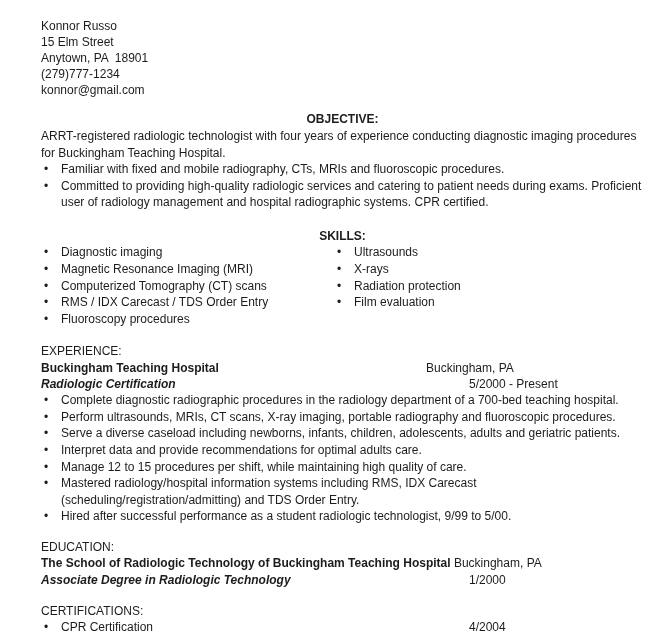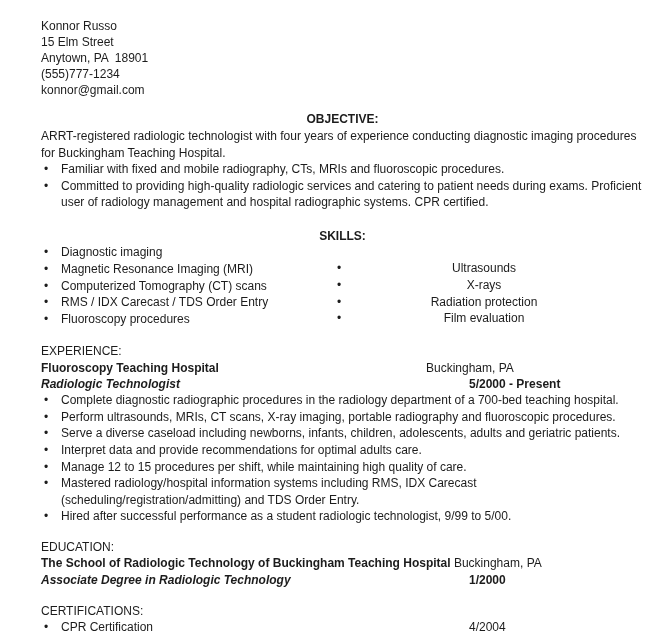--- a/index.html
+++ b/index.html
@@ -23,46 +23,46 @@
 
   ul.blist { list-style: none; margin: 0; padding: 0; max-width: 612px; }
   ul.blist li { position: relative; padding-left: 20px; line-height: 16.6px; }
   ul.blist li::before { content: "\2022"; position: absolute; left: 3px; top: 0; }
 
   .sec-objective { margin-top: 13px; }
 
   .sec-skills { margin-top: 17px; }
   .skills-cols { position: relative; }
   .skills-col-left { width: 293px; }
-  .skills-col-right { position: absolute; left: 293px; top: 16px; width: 280px; text-align: center; }
+  .skills-col-right { position: absolute; left: 293px; top: 0; width: 280px; }
   .skills-col-right li { padding-left: 22px; }
   .skills-col-right li::before { left: 0; }
 
   .sec-experience { margin-top: 16px; }
   .xrow { position: relative; line-height: 16.2px; }
   .xrow .right-loc  { position: absolute; left: 385px; top: 0; font-weight: normal; font-style: normal; }
-  .xrow .right-date { position: absolute; left: 428px; top: 0; font-weight: bold; font-style: normal; }
+  .xrow .right-date { position: absolute; left: 428px; top: 0; font-weight: normal; font-style: normal; }
 
   .sec-education { margin-top: 14px; }
   .edu-school-line { line-height: 16.2px; }
 
   .sec-certifications { margin-top: 15px; }
   .cert-li { position: relative; }
   .cert-li .right-date { position: absolute; left: 428px; top: 0; }
 </style>
 </head>
 <body>
 
 <div class="page">
 
   <div class="contact">
     <div class="line">Konnor Russo</div>
     <div class="line">15 Elm Street</div>
     <div class="line">Anytown, PA  18901</div>
-    <div class="line">(555)777-1234</div>
+    <div class="line">(279)777-1234</div>
     <div class="line">konnor@gmail.com</div>
   </div>
 
   <div class="sec-objective">
     <div class="heading bold">OBJECTIVE:</div>
     <p class="para">ARRT-registered radiologic technologist with four years of experience conducting diagnostic imaging procedures for Buckingham Teaching Hospital.</p>
     <ul class="blist">
       <li>Familiar with fixed and mobile radiography, CTs, MRIs and fluoroscopic procedures.</li>
       <li>Committed to providing high-quality radiologic services and catering to patient needs during exams. Proficient user of radiology management and hospital radiographic systems. CPR certified.</li>
     </ul>
@@ -83,25 +83,25 @@
         <li>X-rays</li>
         <li>Radiation protection</li>
         <li>Film evaluation</li>
       </ul>
     </div>
   </div>
 
   <div class="sec-experience">
     <div class="heading">EXPERIENCE:</div>
     <div class="xrow">
-      <span class="bold">Fluoroscopy Teaching Hospital</span>
+      <span class="bold">Buckingham Teaching Hospital</span>
       <span class="right-loc">Buckingham, PA</span>
     </div>
     <div class="xrow">
-      <span class="bolditalic">Radiologic Technologist</span>
+      <span class="bolditalic">Radiologic Certification</span>
       <span class="right-date">5/2000 - Present</span>
     </div>
     <ul class="blist">
       <li>Complete diagnostic radiographic procedures in the radiology department of a 700-bed teaching hospital.</li>
       <li>Perform ultrasounds, MRIs, CT scans, X-ray imaging, portable radiography and fluoroscopic procedures.</li>
       <li>Serve a diverse caseload including newborns, infants, children, adolescents, adults and geriatric patients.</li>
       <li>Interpret data and provide recommendations for optimal adults care.</li>
       <li>Manage 12 to 15 procedures per shift, while maintaining high quality of care.</li>
       <li>Mastered radiology/hospital information systems including RMS, IDX Carecast (scheduling/registration/admitting) and TDS Order Entry.</li>
       <li>Hired after successful performance as a student radiologic technologist, 9/99 to 5/00.</li>

